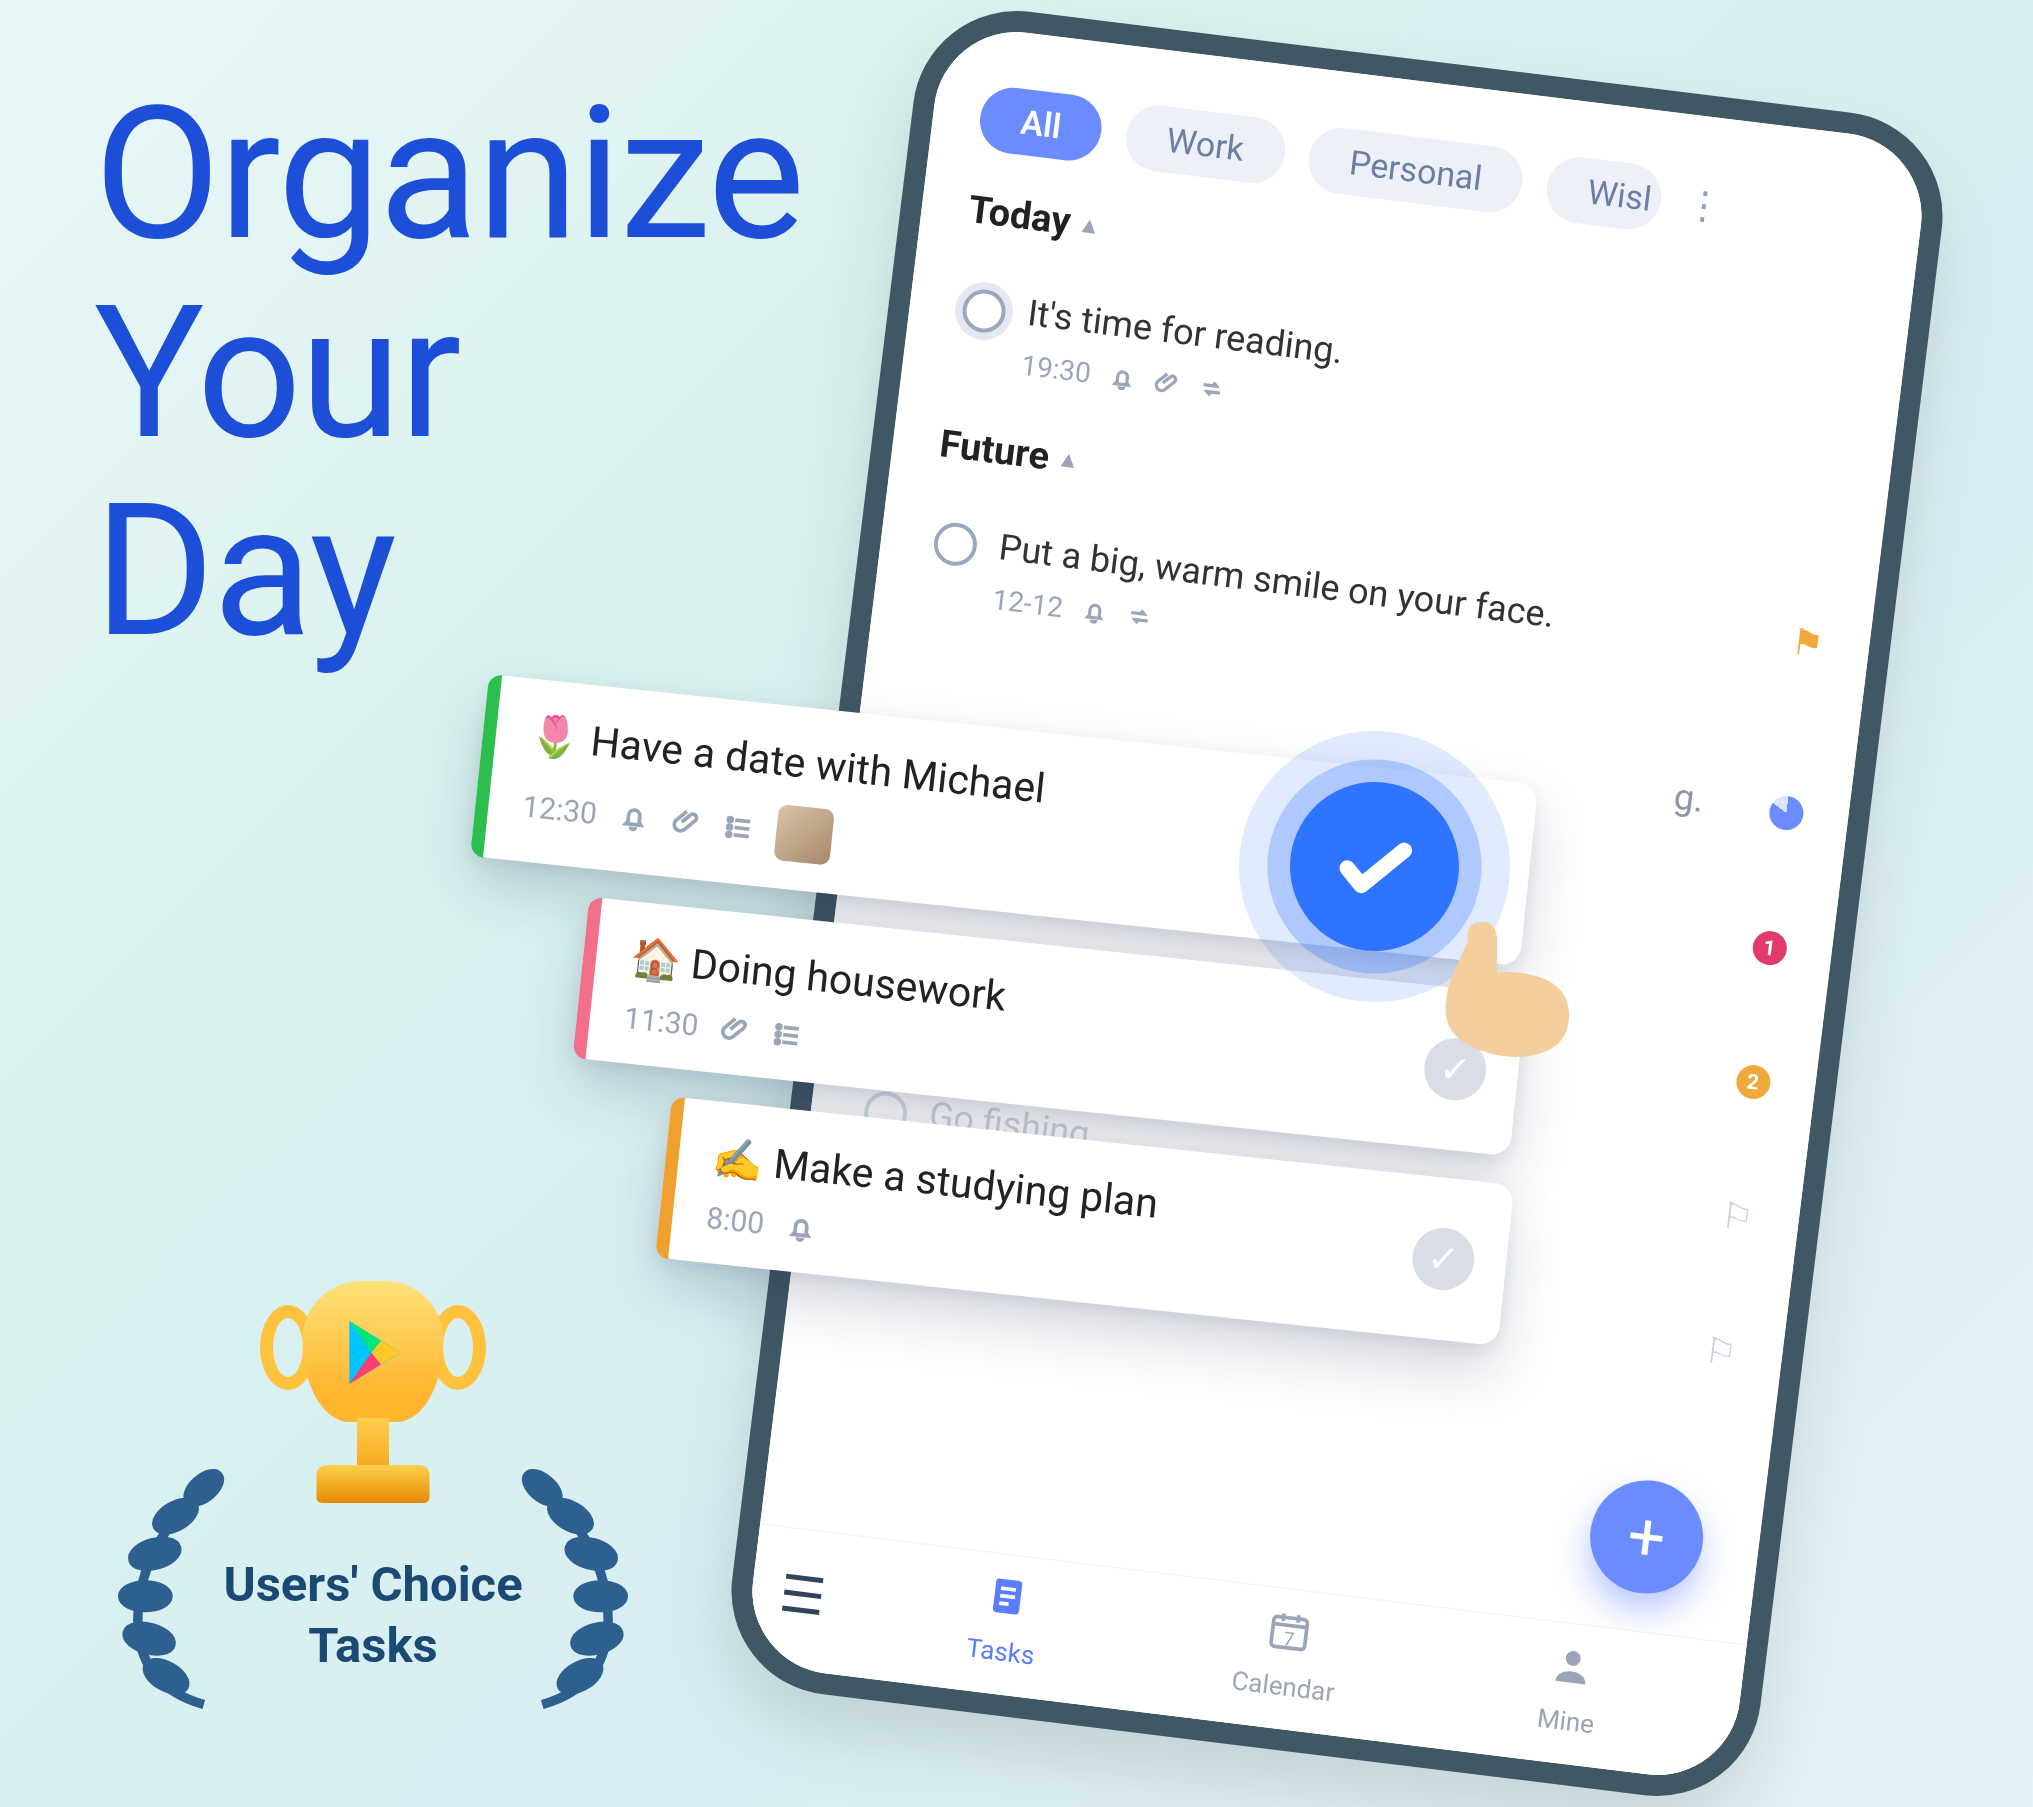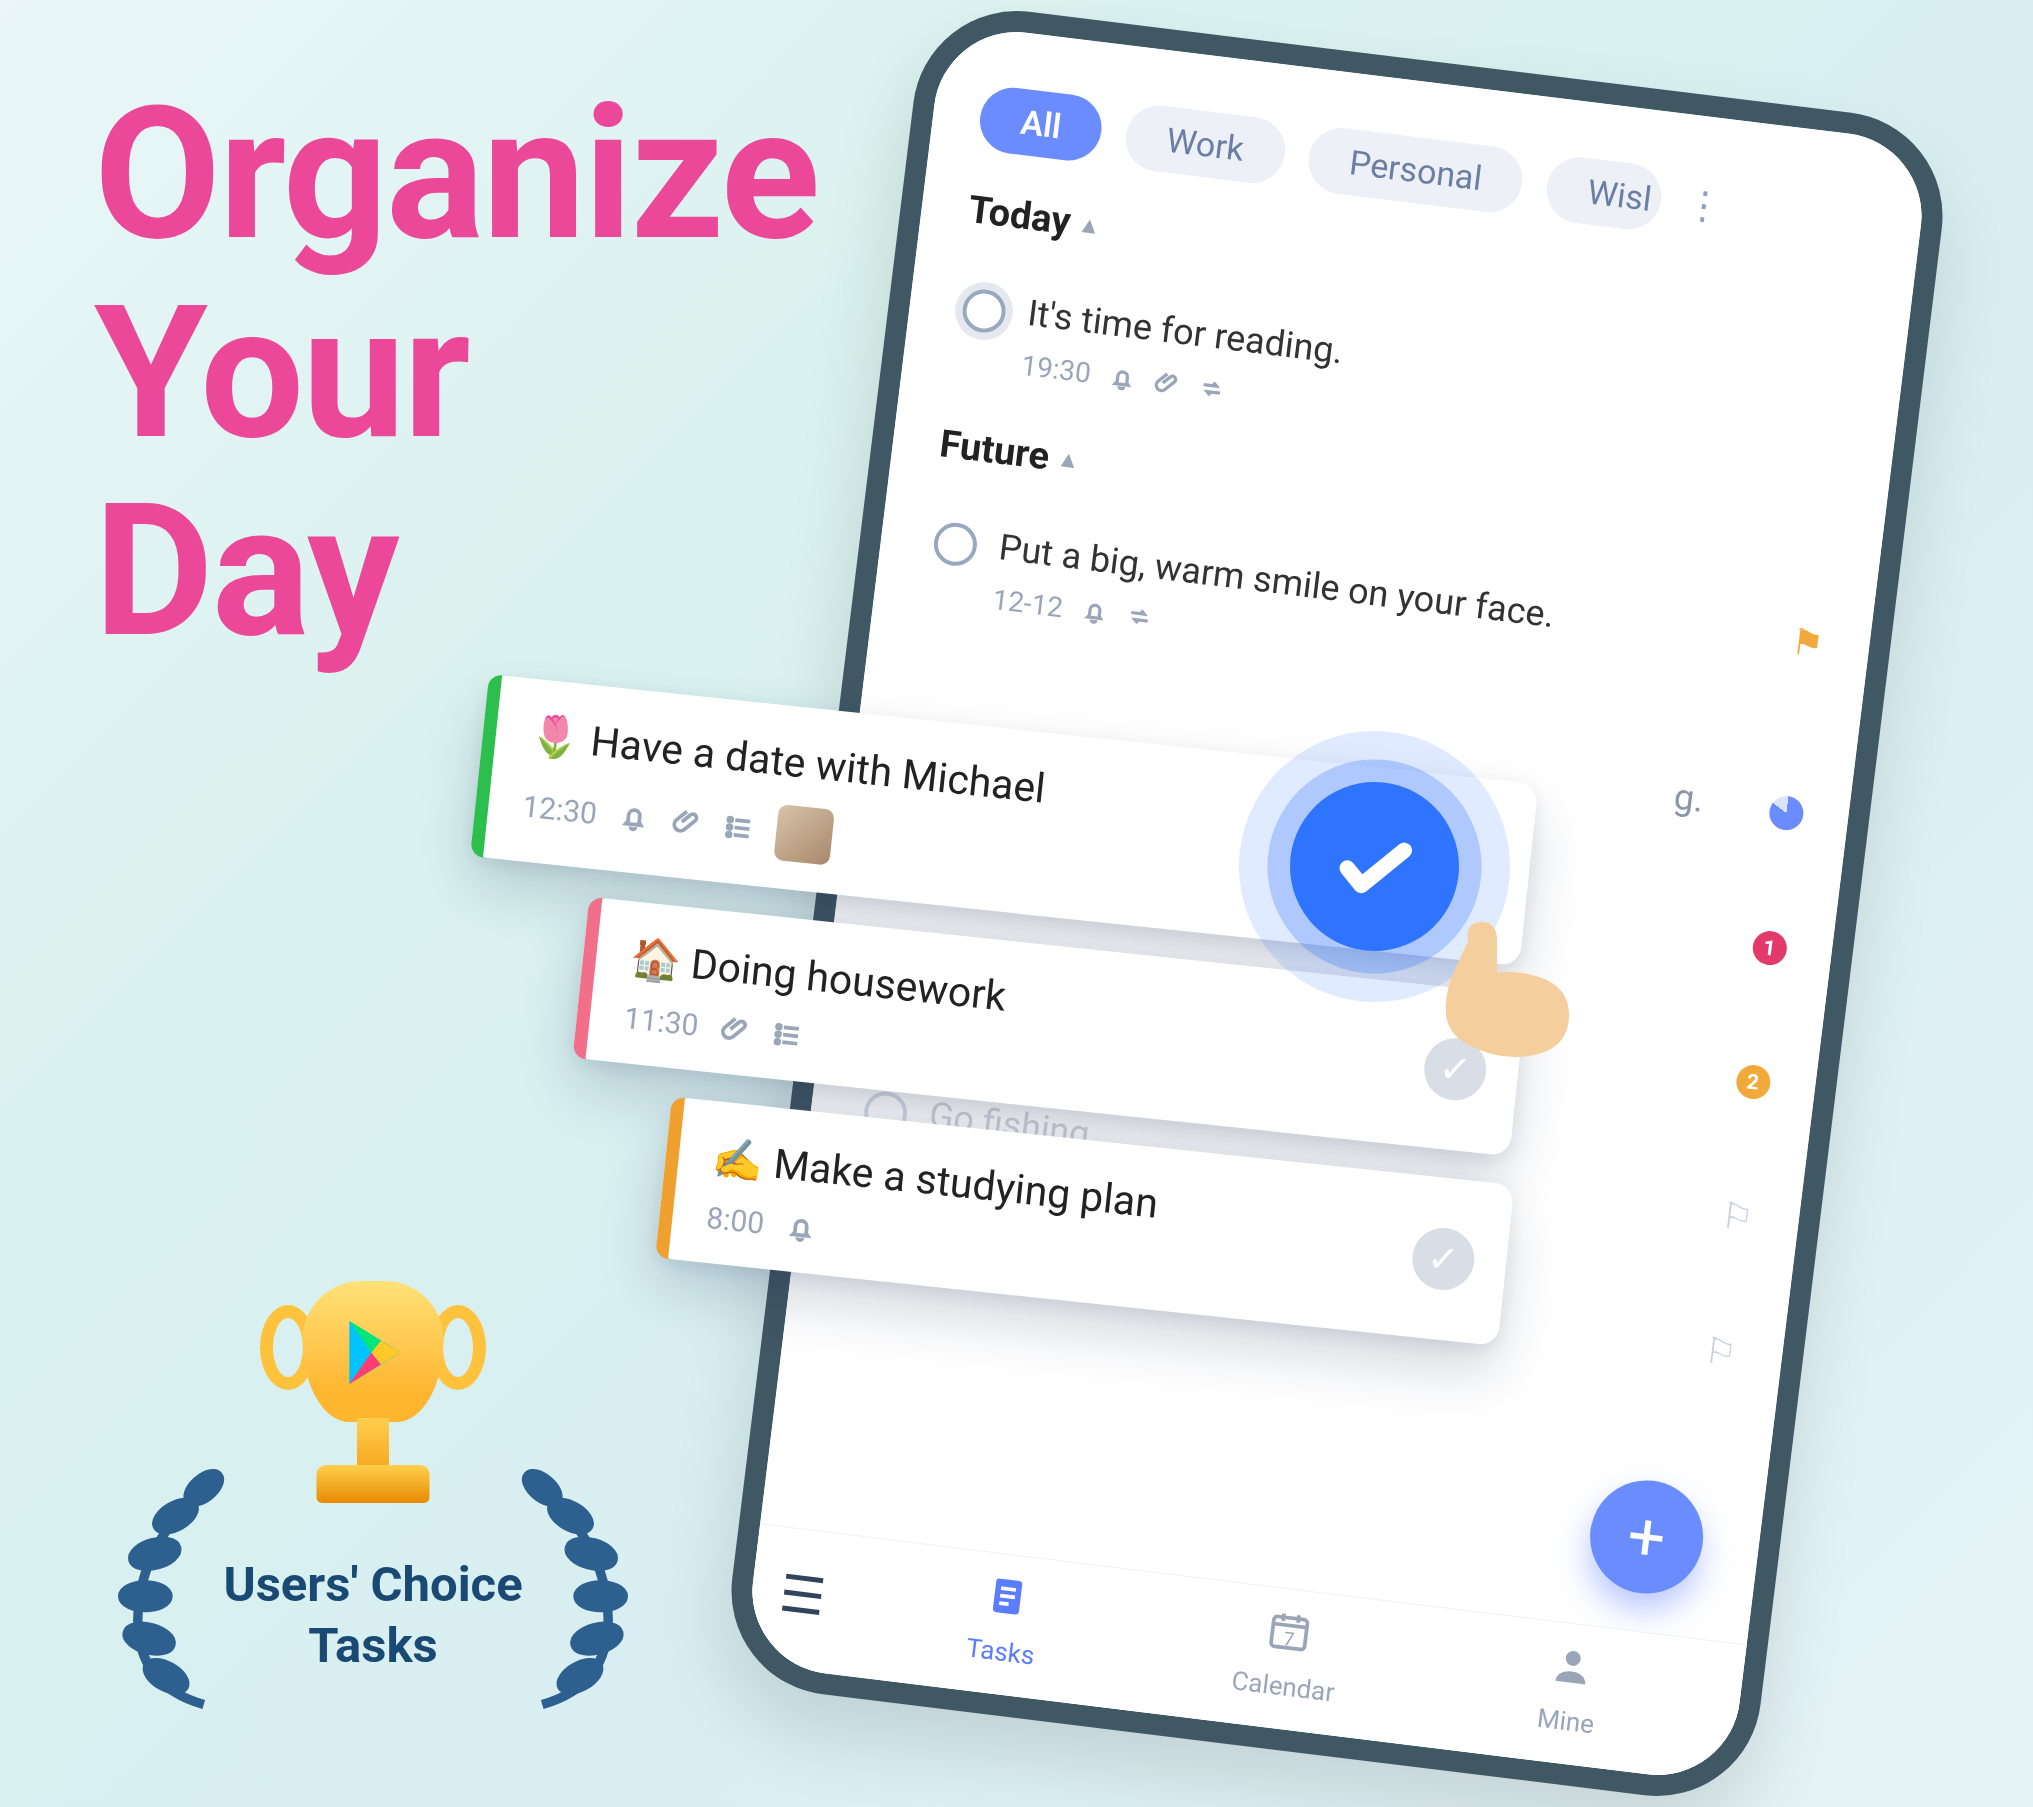--- a/index.html
+++ b/index.html
@@ -9,23 +9,23 @@
     background: linear-gradient(135deg, #eaf6f8 0%, #daf2ef 30%, #d8eef2 60%, #e6f3f6 100%);
     position: relative;
   }
 
   
   .headline {
     position: absolute;
     left: 94px;
     top: 75px;
     font-size: 184px;
-    font-weight: 700;
+    font-weight: 400;
     line-height: 1.08;
-    color: #ec4899;
+    color: #1d4ed8;
     letter-spacing: -1.9px;
   }
 
   
   .award {
     position: absolute;
     left: 100px;
     top: 1281px;
     width: 546px;
     text-align: center;

